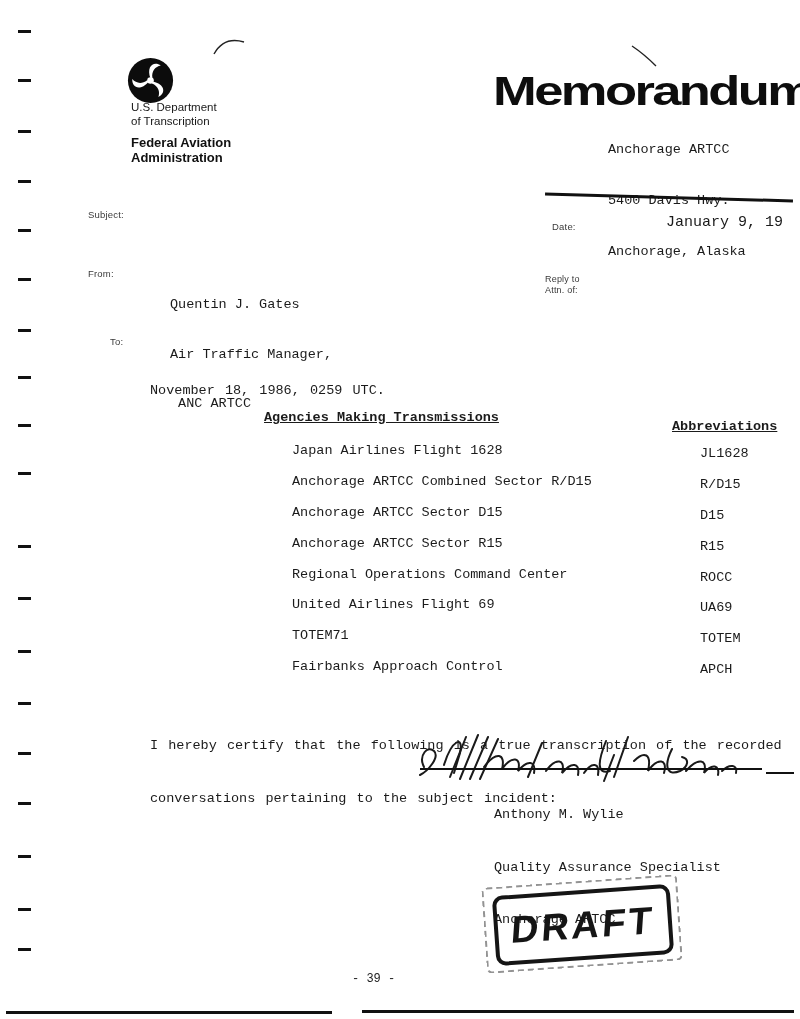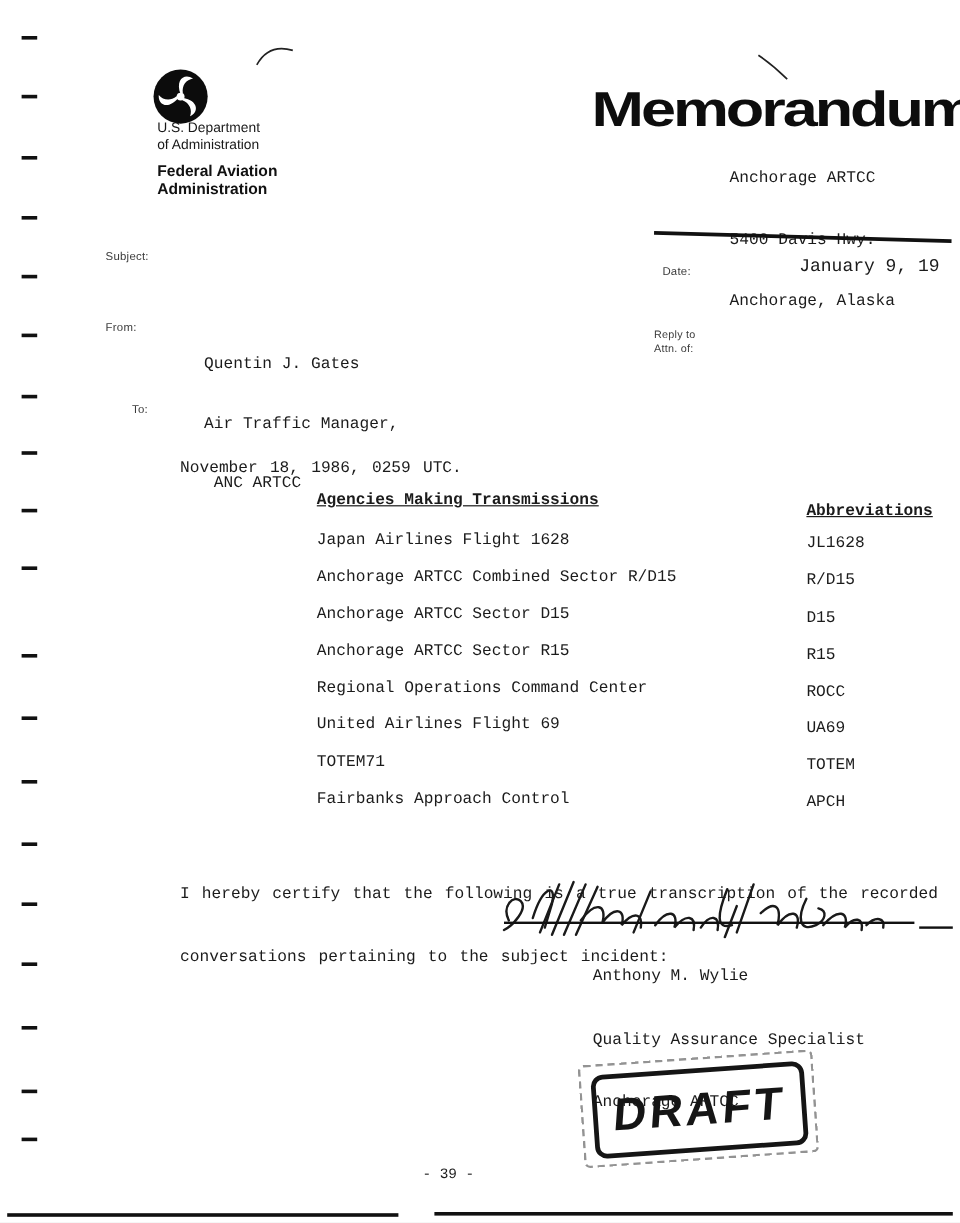--- a/index.html
+++ b/index.html
@@ -21,21 +21,21 @@
   #memo-title{
     left:493px;top:68px;font-family:"Liberation Sans","DejaVu Sans",sans-serif;
     font-weight:900;font-size:41px;letter-spacing:-2px;color:#0d0d0d;
     transform:scaleX(1.28);transform-origin:left top;white-space:nowrap;
   }
   #dept-block{left:131px;top:101px;font-family:"Liberation Sans","DejaVu Sans",sans-serif;font-size:11.5px;line-height:13.5px;color:#181818;}
   #faa-block{left:131px;top:135px;font-family:"Liberation Sans","DejaVu Sans",sans-serif;font-size:13px;font-weight:bold;line-height:15px;color:#111;}
   #station-block{left:608px;top:107px;font-size:13.5px;line-height:17px;white-space:pre;}
   
   #agency-table{left:264px;top:443px;width:530px;}
-  .trow{position:relative;height:30.9px;}
+  .trow{position:relative;height:30.9px;margin-left:28px;}
   .trow .agency{position:absolute;left:0;top:0;}
   .trow .abbr{position:absolute;left:408px;top:3px;}
   .thead{font-weight:bold;}
   
   #stamp-outer{left:484px;top:881px;width:192px;height:82px;border:2px dashed #3c3c3c;border-radius:5px;transform:rotate(-4deg);opacity:.55;}
   #stamp{
     left:494px;top:890px;width:170px;height:62px;border:4px solid #151515;border-radius:10px;
     transform:rotate(-4deg);display:flex;align-items:center;justify-content:center;
   }
   #stamp .txt{
@@ -89,21 +89,21 @@
       </g>
       <g transform="rotate(240 50 50)">
         <path d="M50 46 C40 18 58 8 72 18 C60 20 52 30 54 44 Z"></path>
       </g>
       <circle cx="50" cy="50" r="7" fill="#ffffff"></circle>
     </g>
   </svg>
 
   <div class="abs" id="dept-block">
     <div>U.S. Department</div>
-    <div>of Administration</div>
+    <div>of Transcription</div>
   </div>
   <div class="abs" id="faa-block">
     <div>Federal Aviation</div>
     <div>Administration</div>
   </div>
 
   <div class="abs" id="memo-title">Memorandum</div>
 
   <div class="abs tw" id="station-block">
     <div>Anchorage ARTCC</div>

